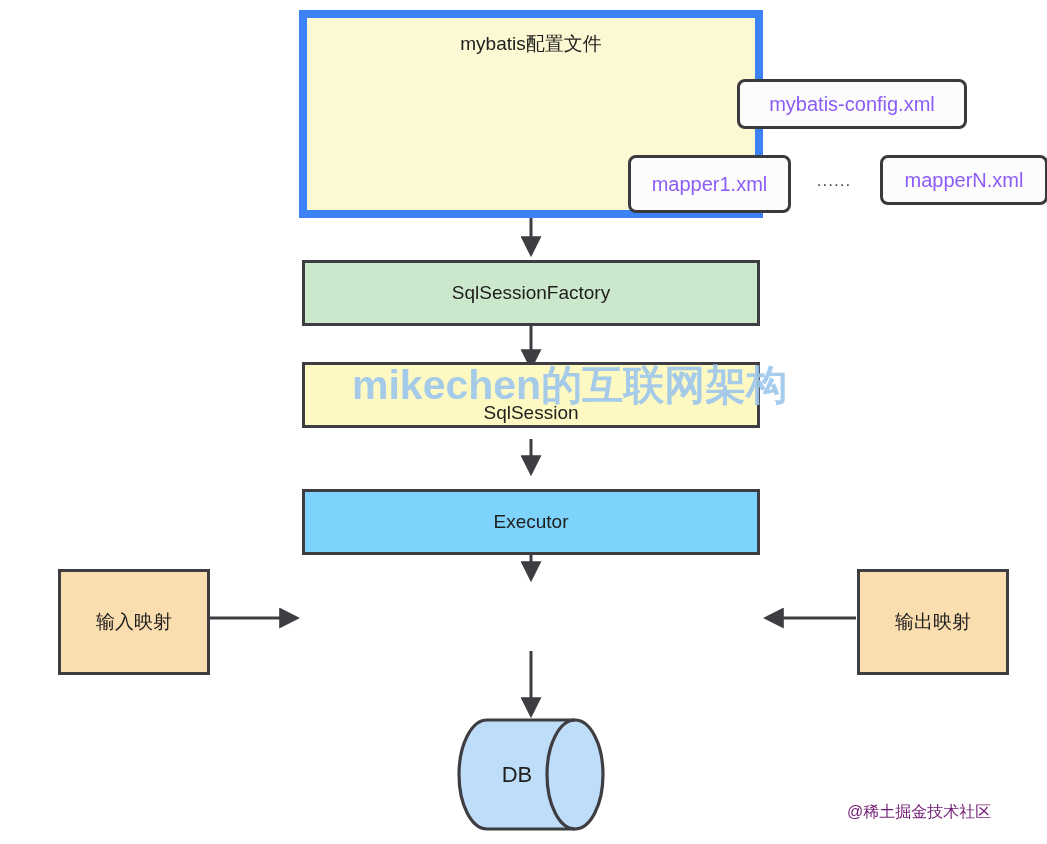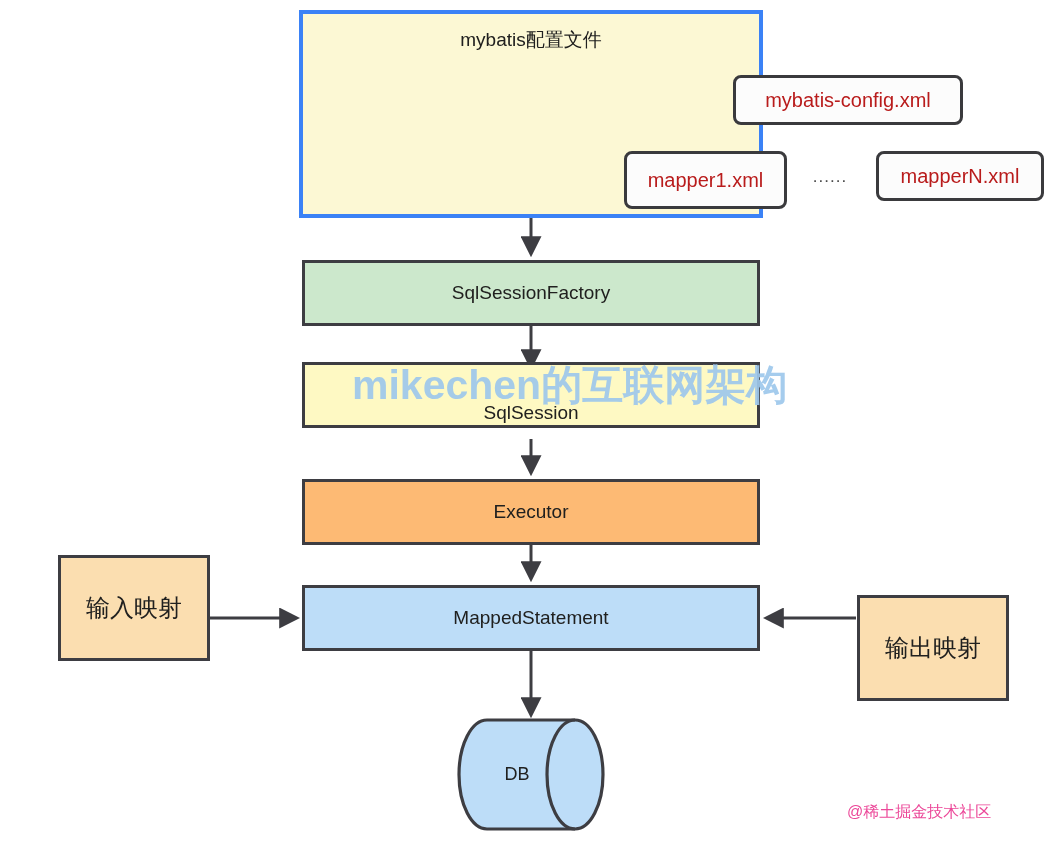--- a/index.html
+++ b/index.html
@@ -33,40 +33,40 @@
   }
   .node .lbl { position: relative; z-index: 2; }
 
   
   #config-group {
     left: 299px;
     top: 10px;
     width: 464px;
     height: 208px;
     background: #fcf8d4;
-    border: 4px solid #3b82f6;
+    border: 8px solid #3b82f6;
     display: block;
   }
   #config-group-title {
     position: absolute;
     left: 0;
     top: 14px;
     width: 100%;
     text-align: center;
     font-size: 19px;
     color: #20201f;
   }
 
   
   .file-card {
     background: #fcfcfc;
     border: 3px solid #3a3a3d;
     border-radius: 8px;
     font-size: 20px;
-    color: #b91c1c;
+    color: #8b5cf6;
   }
   #mybatis-config-file {
     left: 430px;
     top: 61px;
     width: 230px;
     height: 50px;
   }
   #mapper1-file {
     left: 321px;
     top: 137px;
@@ -93,54 +93,54 @@
   
   .pipeline {
     left: 302px;
     width: 458px;
     height: 66px;
     font-size: 19px;
     color: #20201f;
   }
   #sql-session-factory { top: 260px; background: #cce8cc; }
   #sql-session        { top: 362px; background: #fef9c3; align-items: flex-end; }
-  #executor           { top: 479px; background: #fdba74; }
+  #executor           { top: 489px; background: #7dd3fc; }
   #mapped-statement   { top: 585px; background: #bdddf8; }
 
   
   .mapping-box {
     width: 152px;
     height: 106px;
-    top: 555px;
+    top: 569px;
     background: #fbdeb0;
-    font-size: 24px;
+    font-size: 19px;
     color: #20201f;
   }
   #input-mapping  { left: 58px; }
-  #output-mapping { left: 857px; margin-top: 40px; }
+  #output-mapping { left: 857px; }
 
   
   #db-cylinder {
     position: absolute;
     left: 457px;
     top: 718px;
     width: 148px;
     height: 113px;
   }
   #db-cylinder svg { display: block; }
   #db-label {
     position: absolute;
     left: 0;
     top: 0;
     width: 120px;
     height: 113px;
     display: flex;
     align-items: center;
     justify-content: center;
-    font-size: 18px;
+    font-size: 22px;
     color: #20201f;
   }
 
   
   #connectors {
     position: absolute;
     left: 0;
     top: 0;
     width: 1047px;
     height: 844px;
@@ -161,21 +161,21 @@
     letter-spacing: 0px;
     white-space: nowrap;
     z-index: 5;
     pointer-events: none;
   }
   #watermark-corner {
     position: absolute;
     left: 847px;
     top: 802px;
     font-size: 16px;
-    color: #ec4899;
+    color: #701a75;
     white-space: nowrap;
     z-index: 5;
   }
 </style>
 </head>
 <body>
 
 <div id="canvas">
 
   <svg id="connectors" viewBox="0 0 1047 844" width="1047" height="844">
@@ -226,23 +226,20 @@
   </div>
 
   <div id="sql-session" class="node pipeline">
     <span class="lbl">SqlSession</span>
   </div>
 
   <div id="executor" class="node pipeline">
     <span class="lbl">Executor</span>
   </div>
 
-  <div id="mapped-statement" class="node pipeline">
-    <span class="lbl">MappedStatement</span>
-  </div>
 
   <div id="input-mapping" class="node mapping-box">
     <span class="lbl">输入映射</span>
   </div>
 
   <div id="output-mapping" class="node mapping-box">
     <span class="lbl">输出映射</span>
   </div>
 
   <div id="db-cylinder">

